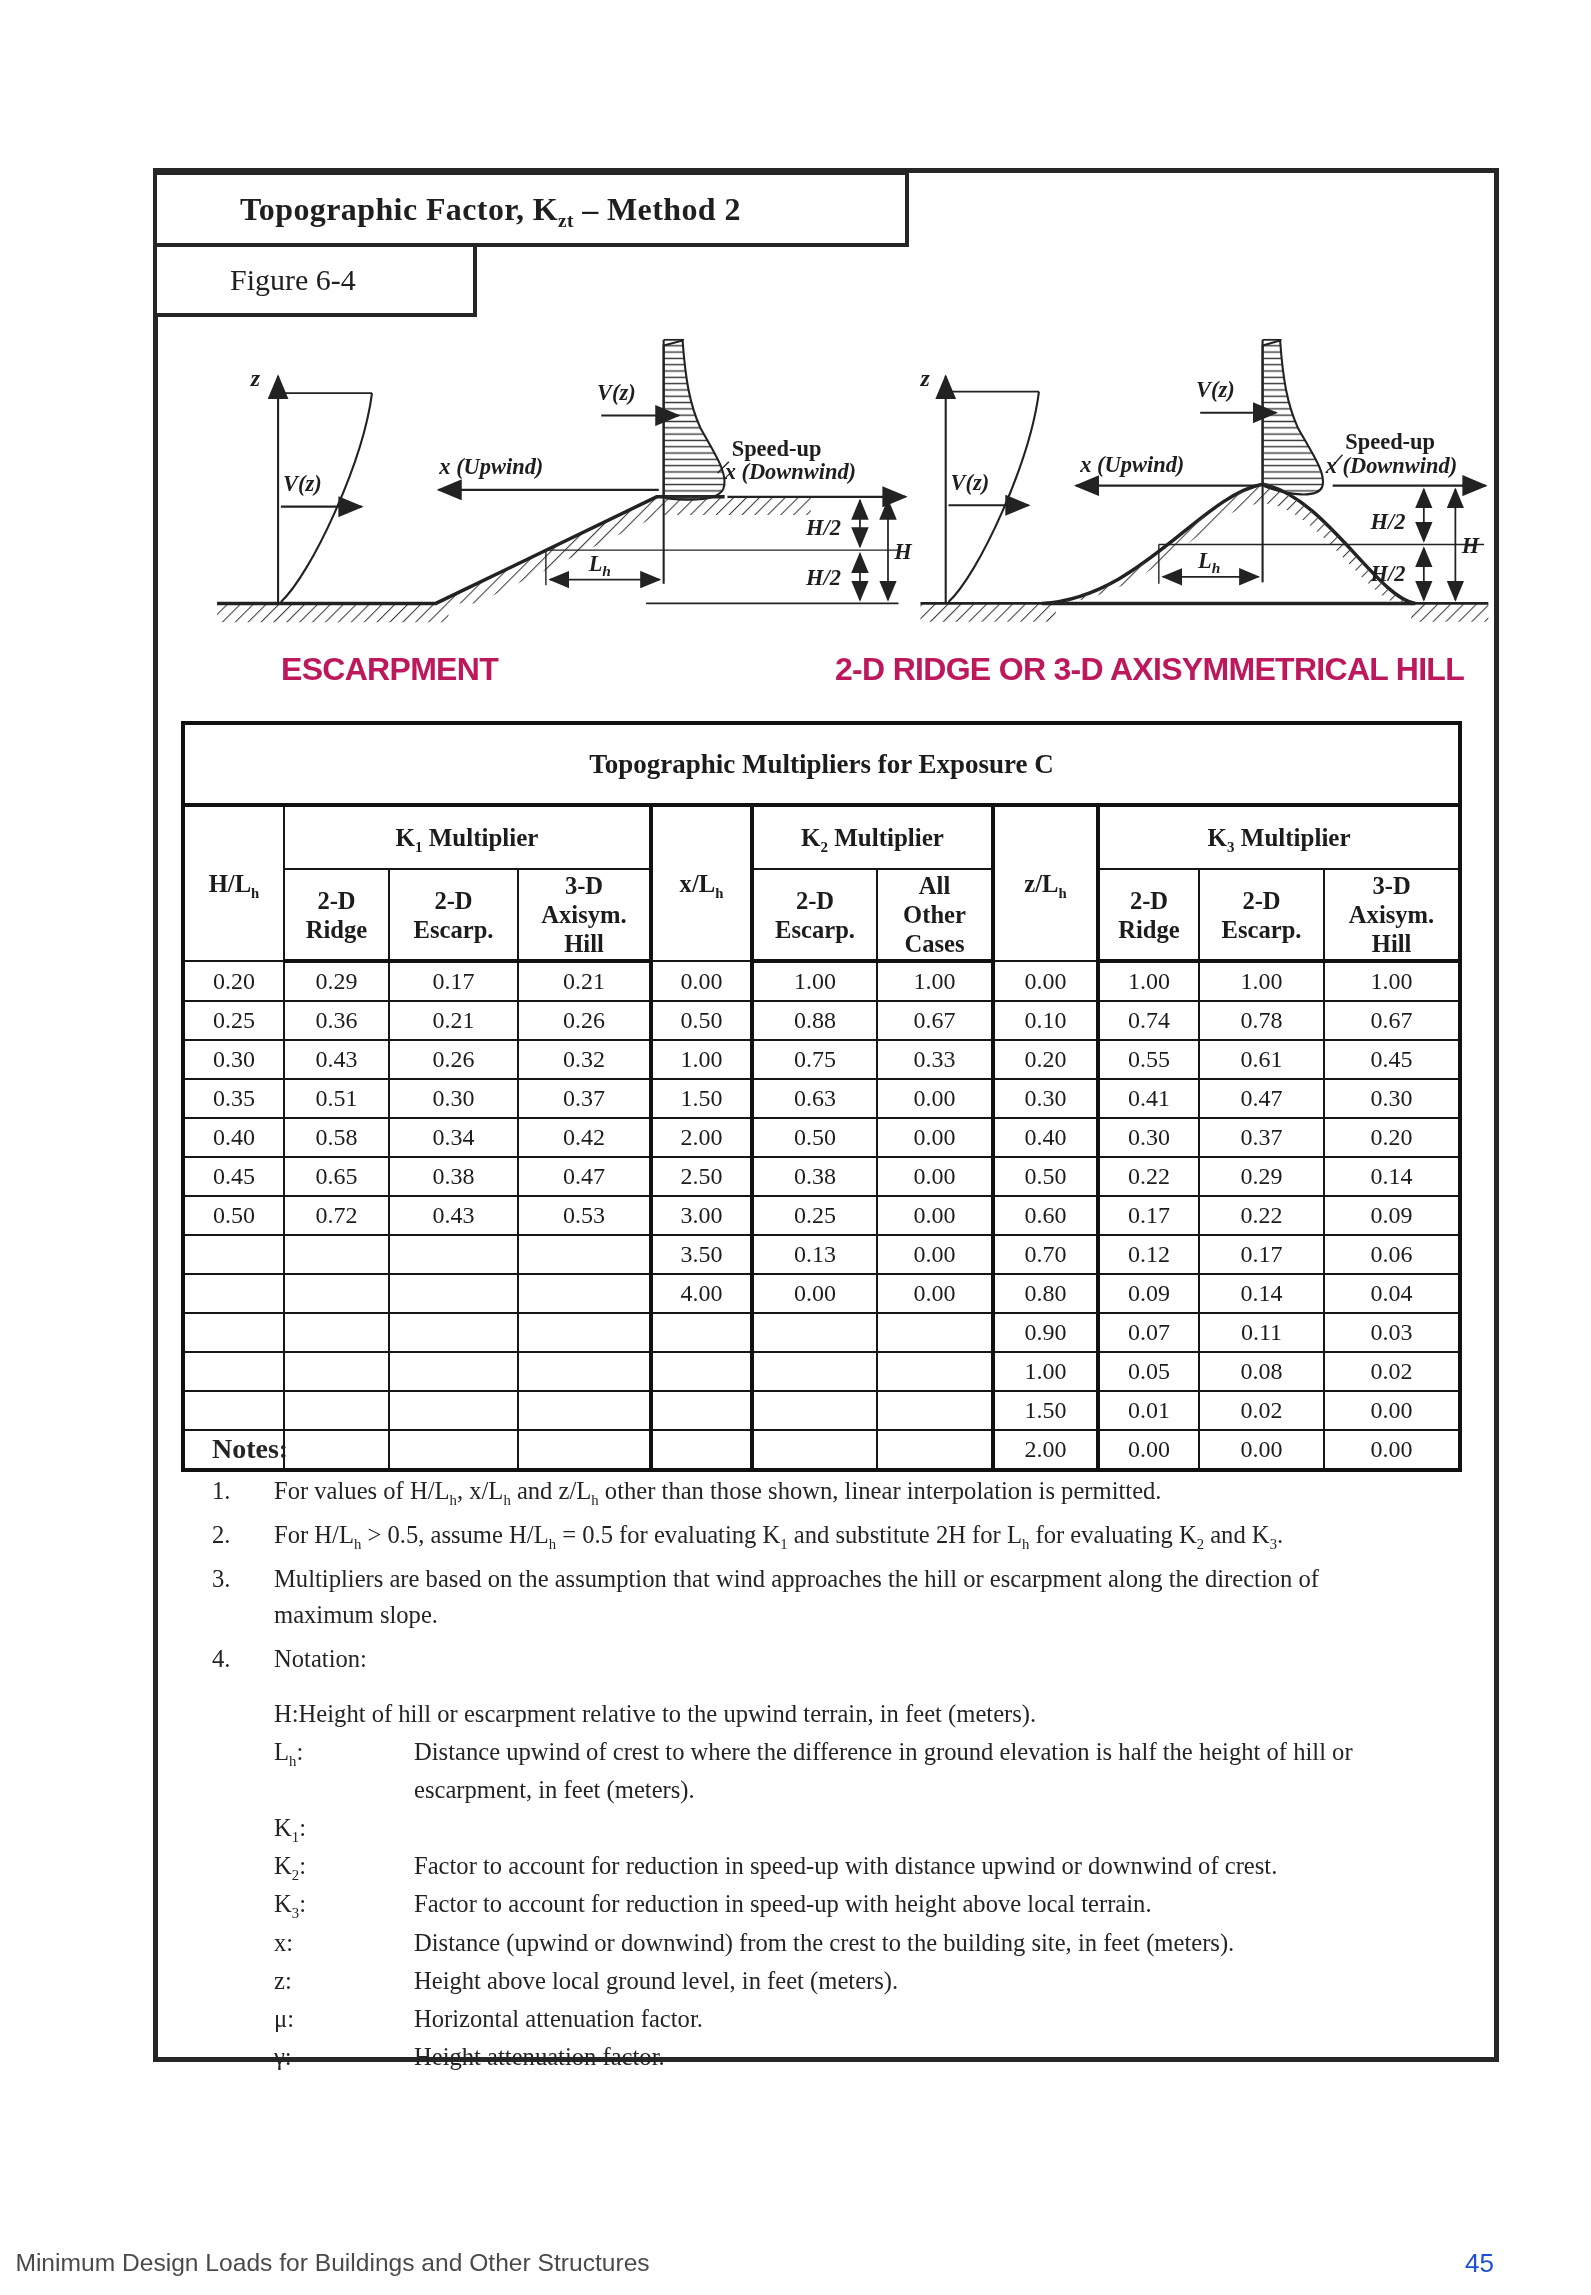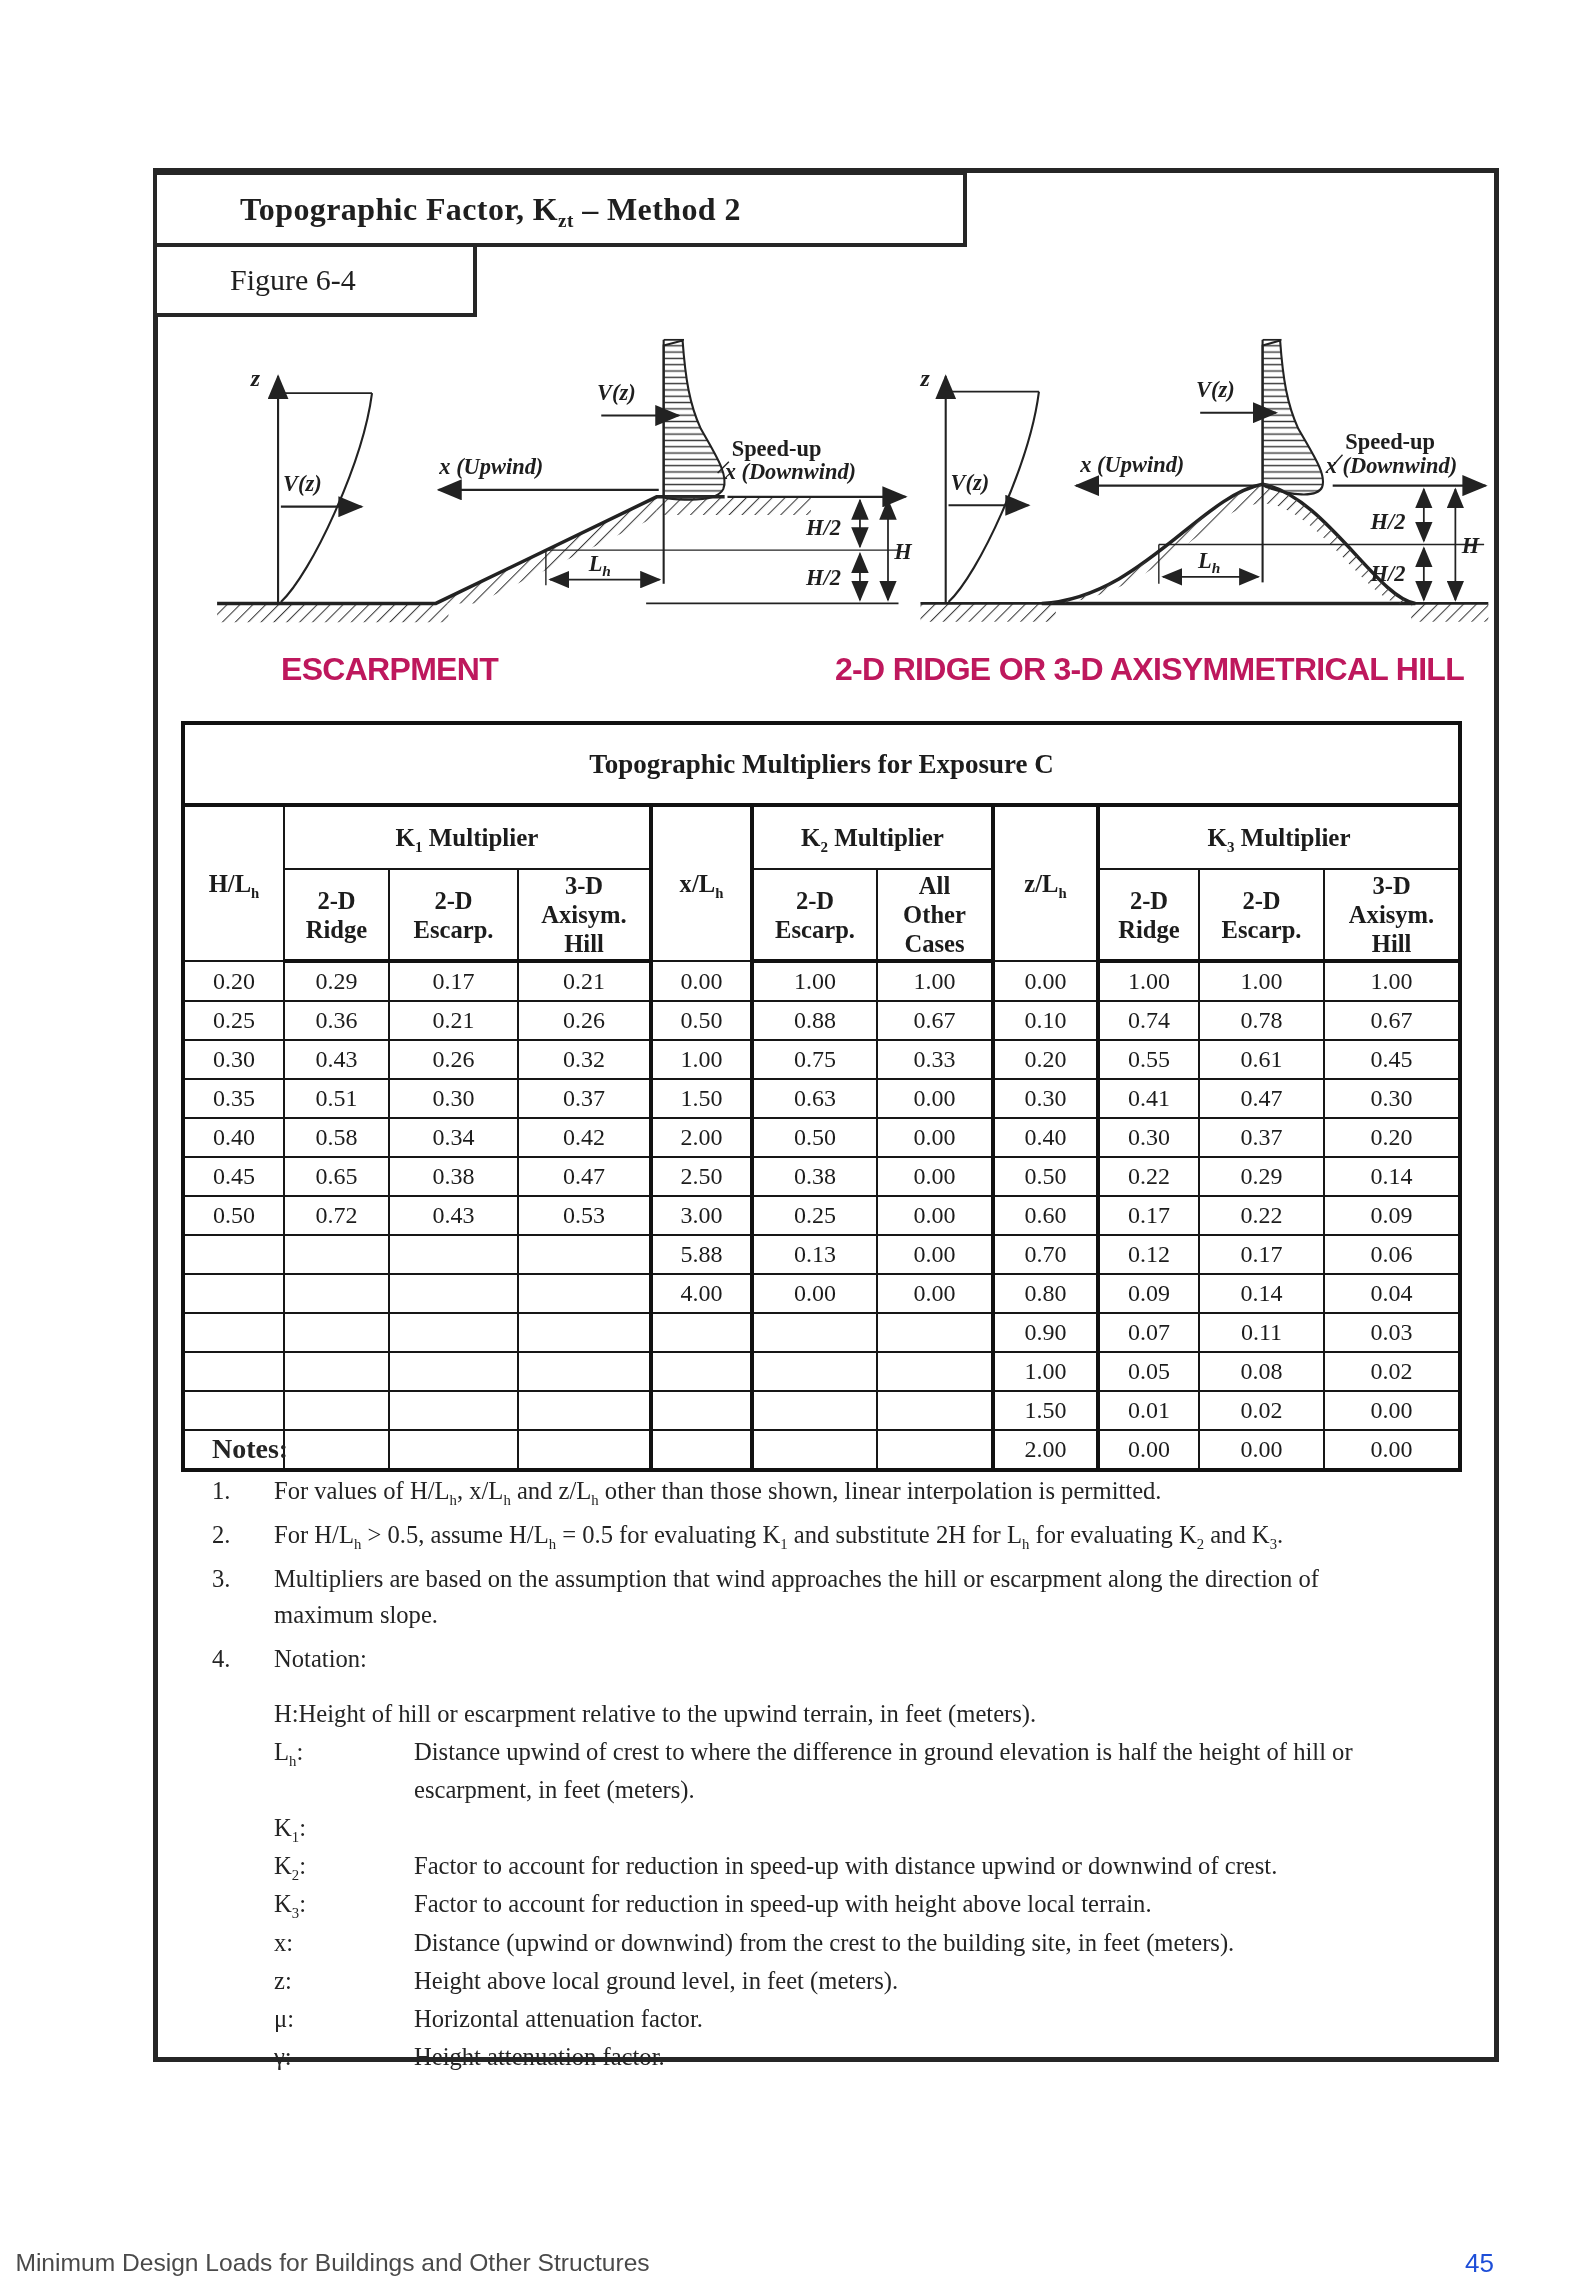--- a/index.html
+++ b/index.html
@@ -3,21 +3,21 @@
 <meta charset="utf-8">
 <style>
   html,body{margin:0;padding:0;background:#e8e8e8;}
   .page{position:relative;width:1592px;height:2295px;background:#ffffff;
         font-family:"Liberation Serif",serif;color:#1f1f1f;overflow:hidden;}
 
   
   .frame{position:absolute;left:153px;top:168px;width:1336px;height:1884px;
          border:5.6px solid #262626;}
 
-  .title-box{position:absolute;left:153px;top:171px;width:814px;height:76px;
+  .title-box{position:absolute;left:153px;top:171px;width:756px;height:76px;
              border:4.9px solid #262626;background:#fff;display:flex;align-items:center;
              padding-left:83px;box-sizing:border-box;}
   .title-box .t{font-size:32px;font-weight:bold;letter-spacing:0.4px;}
   .figure-box{position:absolute;left:153px;top:247px;width:324px;height:70px;
               border:4.9px solid #262626;border-top:none;background:#fff;display:flex;
               align-items:center;padding-left:73px;box-sizing:border-box;}
   .figure-box .t{font-size:30px;font-weight:normal;}
 
   sub{font-size:60%;line-height:0;}
 
@@ -361,21 +361,21 @@
             <td class="sepL sepR">0.60</td>
             <td>0.17</td>
             <td>0.22</td>
             <td>0.09</td>
           </tr>
           <tr>
             <td></td>
             <td></td>
             <td></td>
             <td></td>
-            <td class="sepL sepR">5.88</td>
+            <td class="sepL sepR">3.50</td>
             <td>0.13</td>
             <td>0.00</td>
             <td class="sepL sepR">0.70</td>
             <td>0.12</td>
             <td>0.17</td>
             <td>0.06</td>
           </tr>
           <tr>
             <td></td>
             <td></td>

